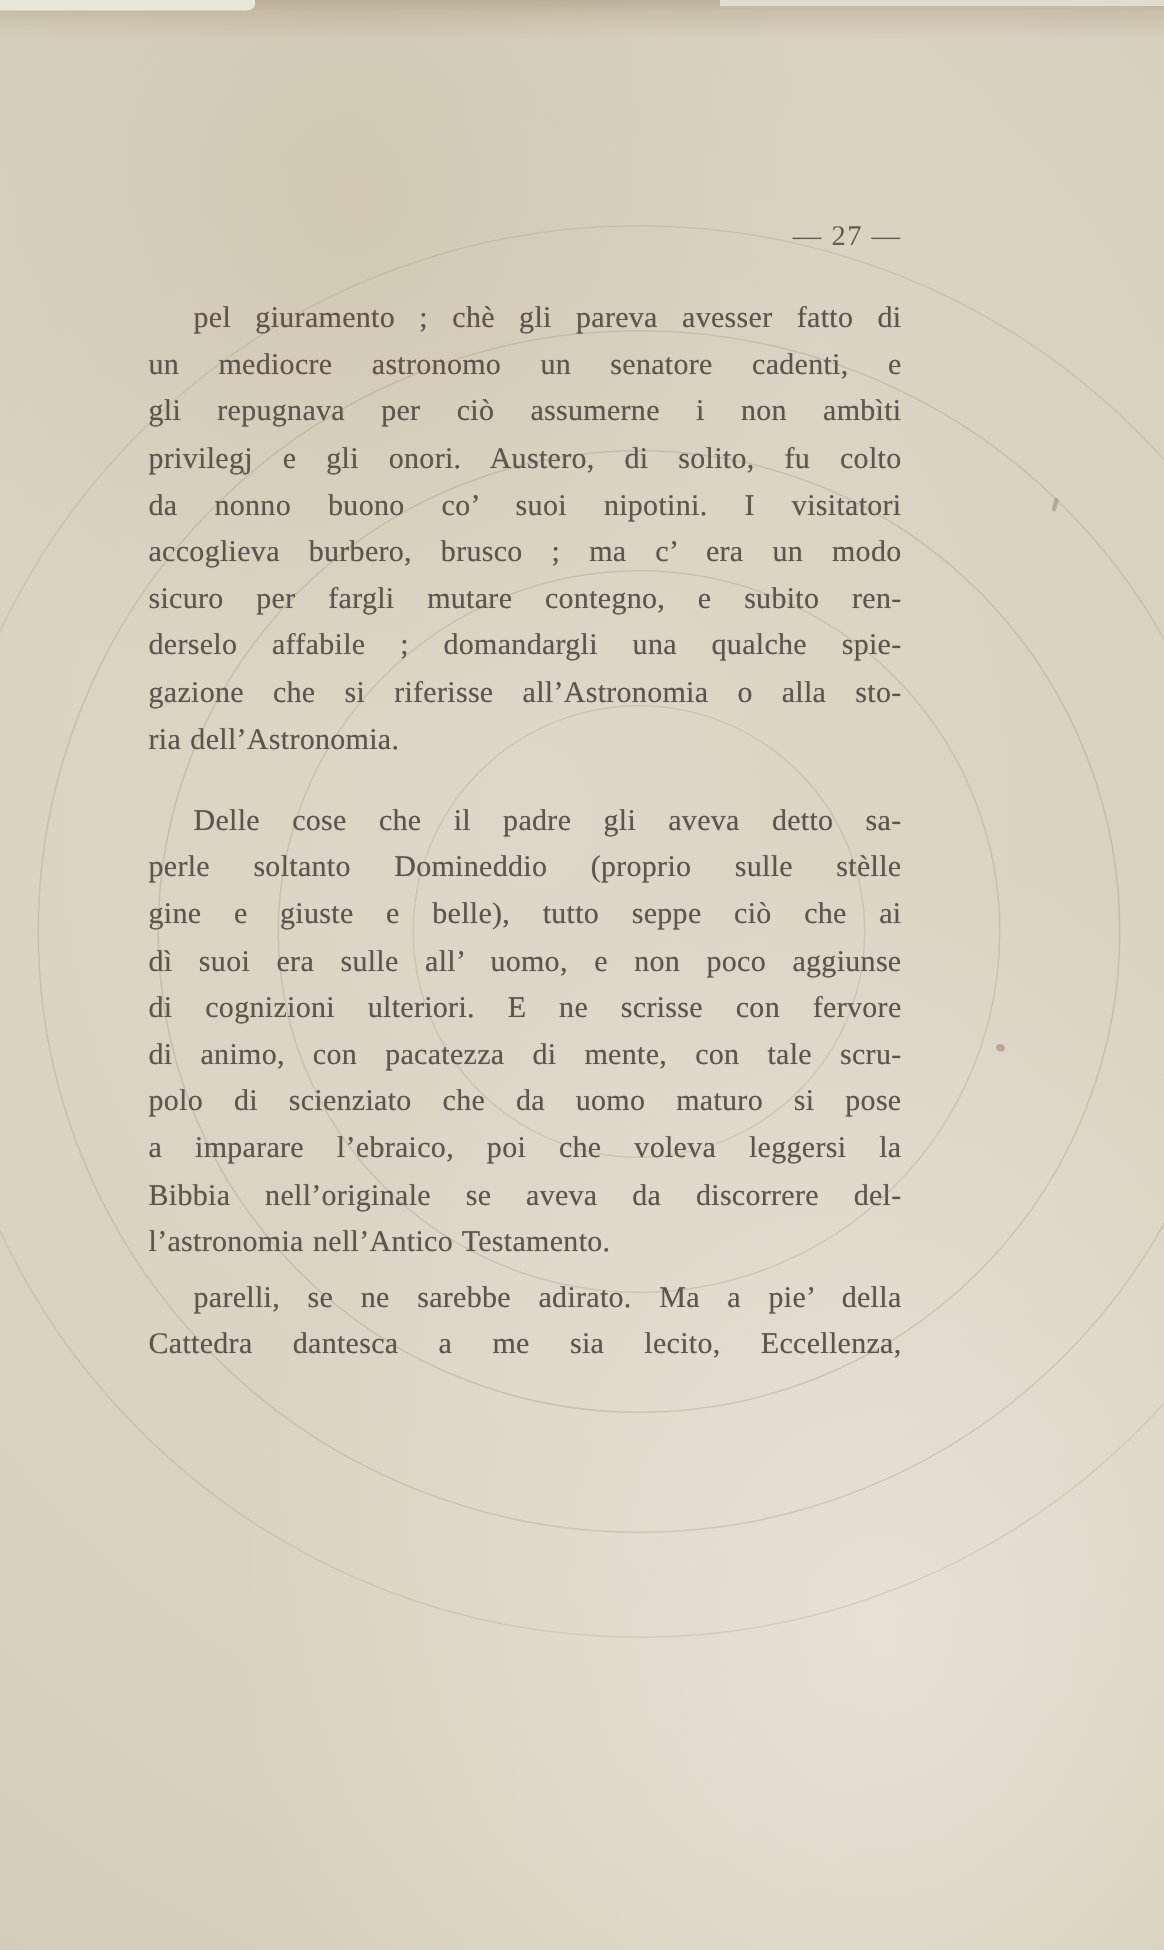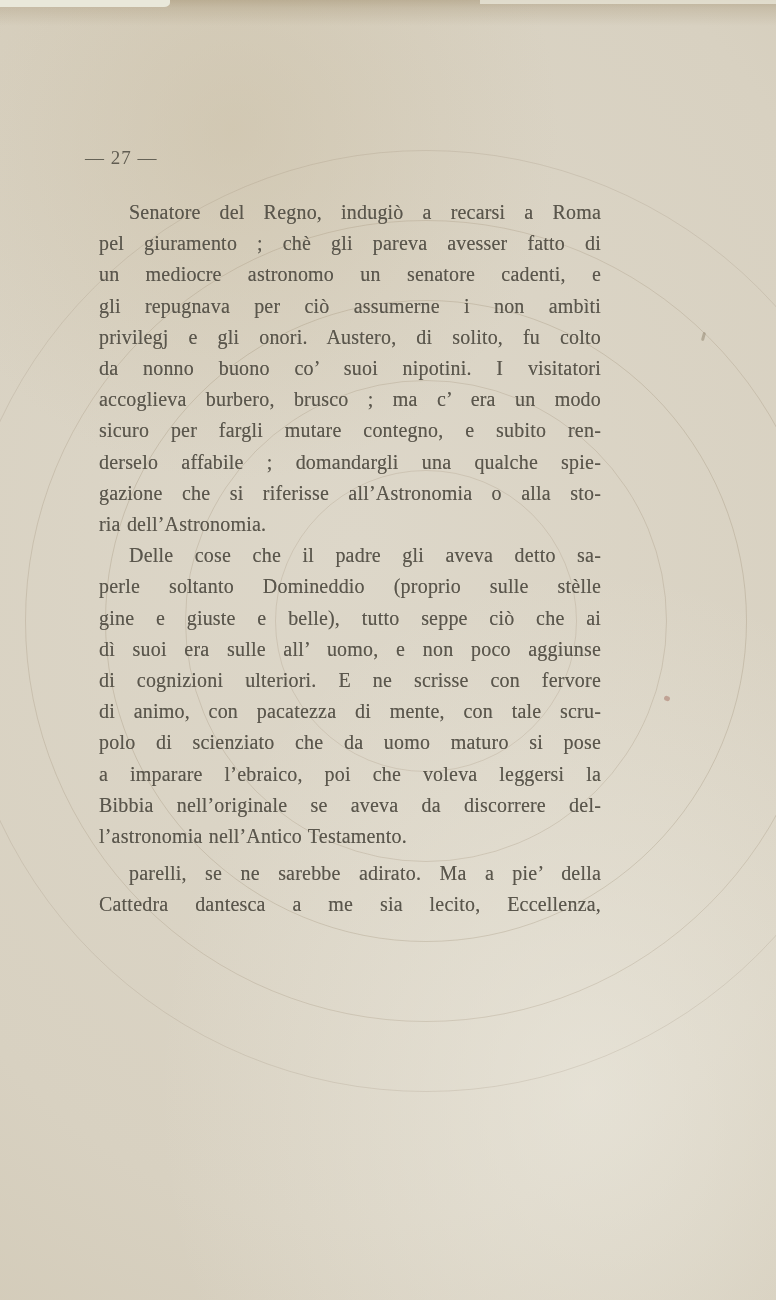--- a/index.html
+++ b/index.html
@@ -46,33 +46,33 @@
     position:absolute;left:664px;top:696px;width:6px;height:5px;
     background:rgba(150,85,70,0.40);border-radius:50%;
     transform:rotate(20deg);pointer-events:none;
   }
   .fleck{
     position:absolute;left:702px;top:332px;width:3px;height:9px;
     background:rgba(110,95,70,0.35);transform:rotate(15deg);
     border-radius:2px;pointer-events:none;
   }
   .pageno{
-    position:absolute;left:85px;top:147px;width:502px;
-    text-align:left;
+    position:absolute;left:99px;top:147px;width:502px;
+    text-align:right;
     font-size:19px;color:#615d52;
     letter-spacing:1px;
   }
   .textblock{
     position:absolute;left:99px;top:197px;width:502px;
     font-size:20px;line-height:31.2px;color:#5a564c;
     letter-spacing:0.2px;word-spacing:1px;
     text-shadow:0 0 0.5px rgba(90,86,76,0.55);
   }
   .para{margin:0;}
-  .para.p2{margin-top:0;}
+  .para.p2{margin-top:23px;}
   .para.p3{margin-top:6px;}
   .ln{display:block;text-align:justify;text-align-last:justify;}
   .ln.end{text-align-last:left;}
   .para .ln:first-child{text-indent:30px;}
 </style>
 </head>
 <body>
 
 <div class="page">
 
@@ -86,21 +86,20 @@
   <div class="wm c4"></div>
   <div class="wm c5"></div>
   <div class="speck"></div>
   <div class="fleck"></div>
 
   <div class="pageno">— 27 —</div>
 
   <div class="textblock">
 
     <p class="para p1">
-      <span class="ln">Senatore del Regno, indugiò a recarsi a Roma</span>
       <span class="ln">pel giuramento ; chè gli pareva avesser fatto di</span>
       <span class="ln">un mediocre astronomo un senatore cadenti, e</span>
       <span class="ln">gli repugnava per ciò assumerne i non ambìti</span>
       <span class="ln">privilegj e gli onori. Austero, di solito, fu colto</span>
       <span class="ln">da nonno buono co’ suoi nipotini. I visitatori</span>
       <span class="ln">accoglieva burbero, brusco ; ma c’ era un modo</span>
       <span class="ln">sicuro per fargli mutare contegno, e subito ren-</span>
       <span class="ln">derselo affabile ; domandargli una qualche spie-</span>
       <span class="ln">gazione che si riferisse all’Astronomia o alla sto-</span>
       <span class="ln end">ria dell’Astronomia.</span>

